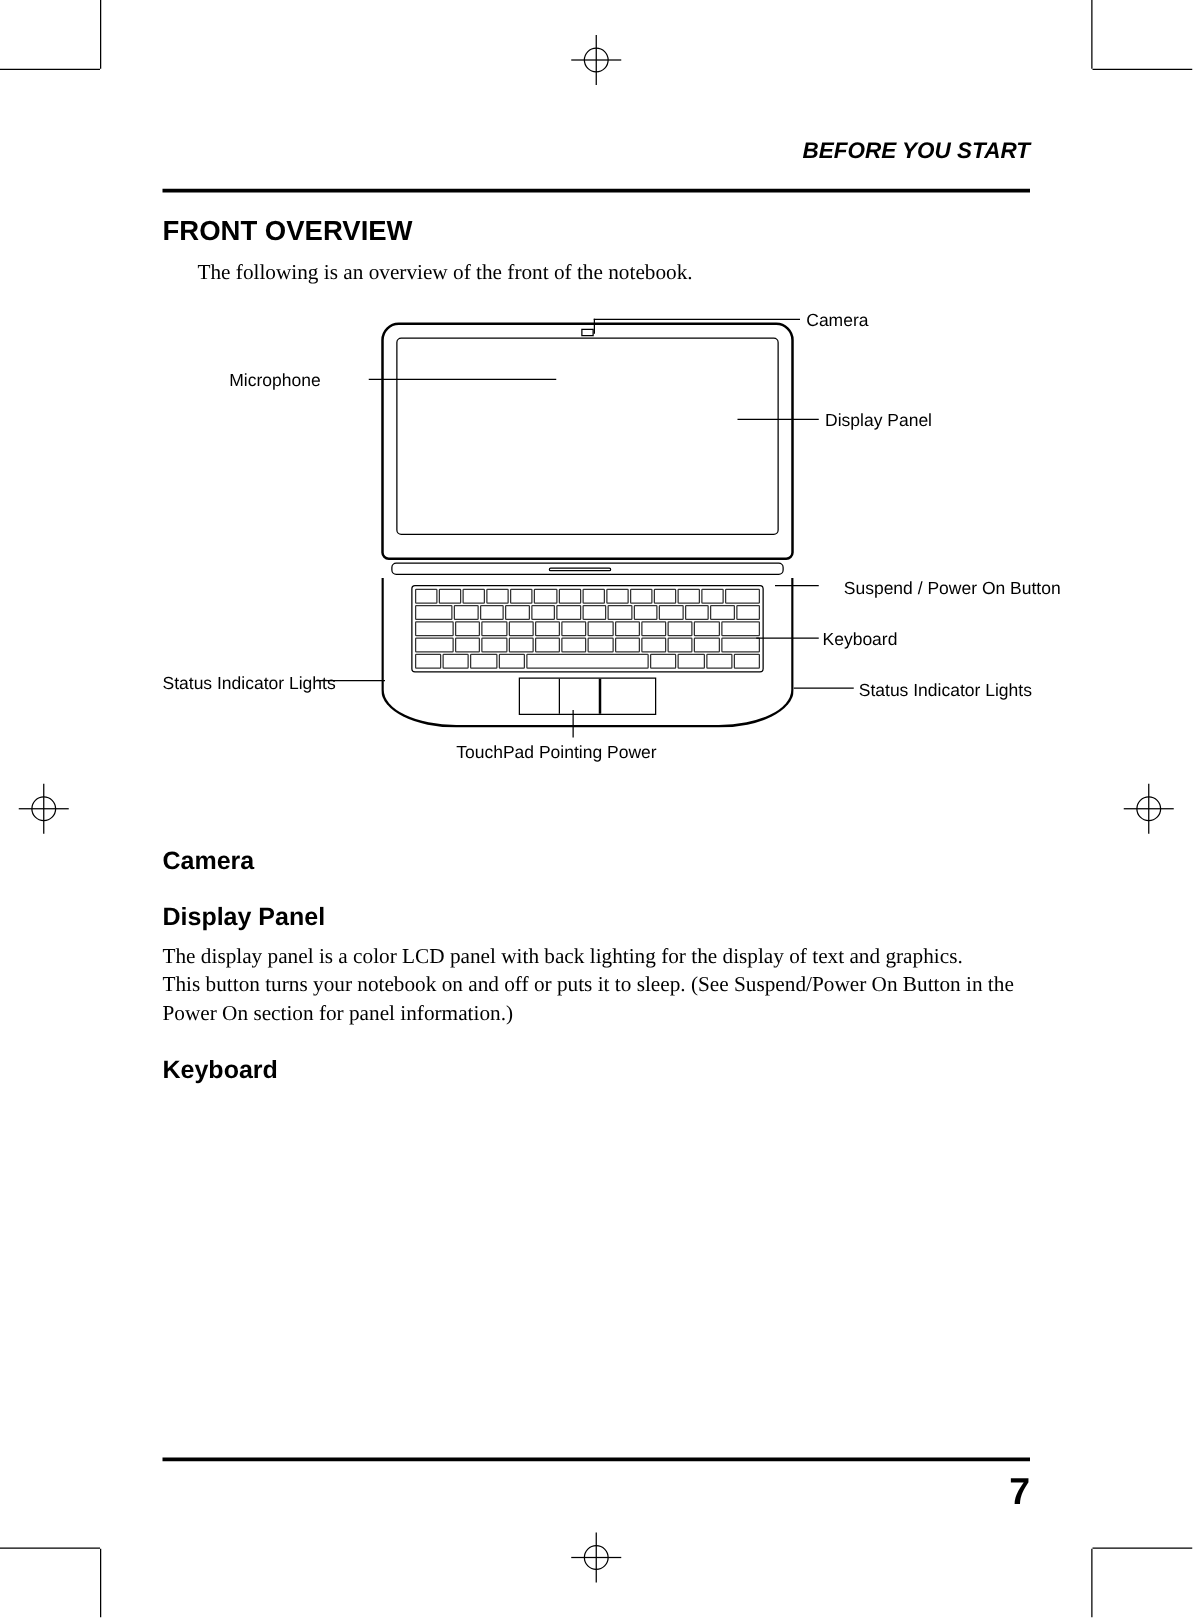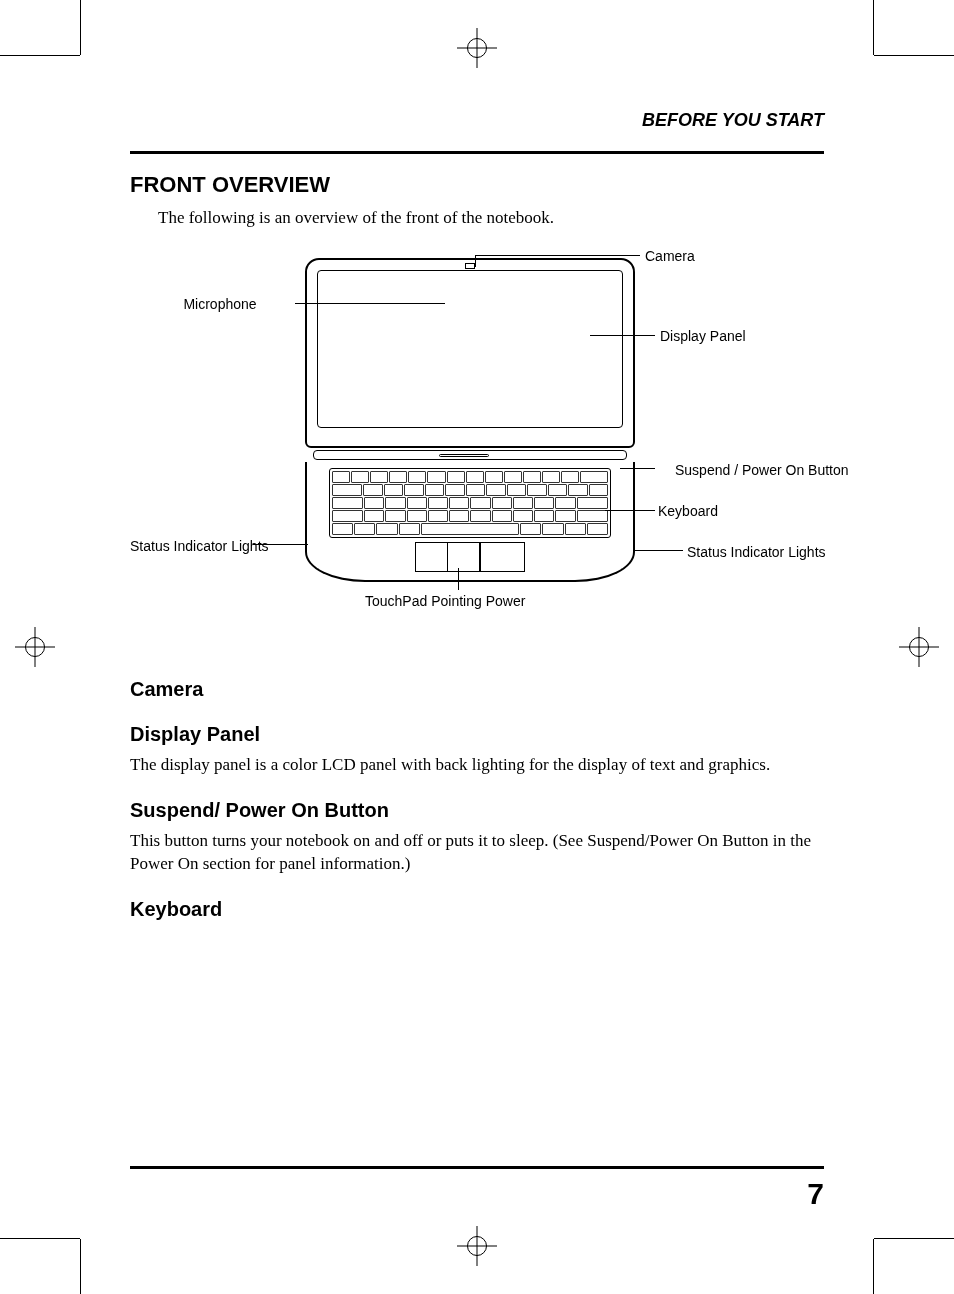--- a/index.html
+++ b/index.html
@@ -231,20 +231,19 @@
 
     <div class="label" style="left:235px; top:345px;">TouchPad Pointing Power</div>
     <div class="leader" style="left:328px; top:320px; width:1px; height:22px;"></div>
   </div>
 
   <h2 class="sub">Camera</h2>
 
   <h2 class="sub">Display Panel</h2>
   <p class="body">The display panel is a color LCD panel with back lighting for the display of text and graphics.</p>
 
-  <h2 class="sub">Suspend/ Power On Button</h2>
   <p class="body">This button turns your notebook on and off or puts it to sleep. (See Suspend/Power On Button in the Power On section for panel information.)</p>
 
   <h2 class="sub">Keyboard</h2>
 
   <div class="footer-rule"></div>
   <div class="page-num">7</div>
 </div>
 
 </body></html>

